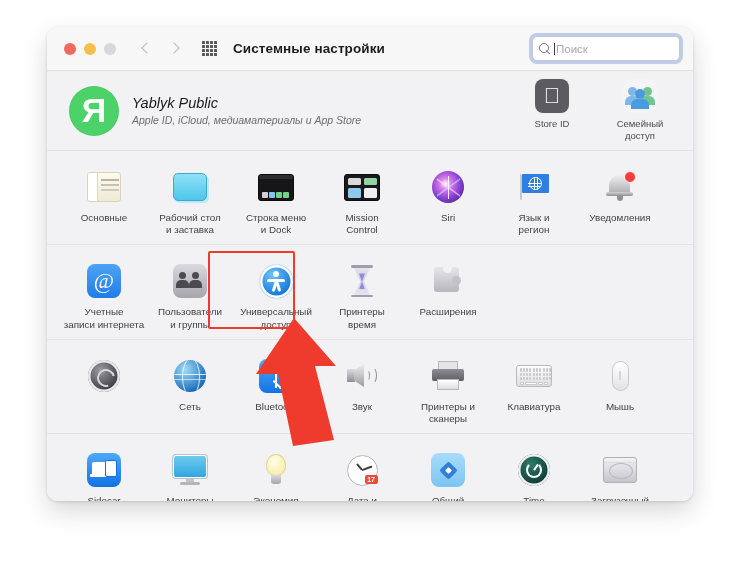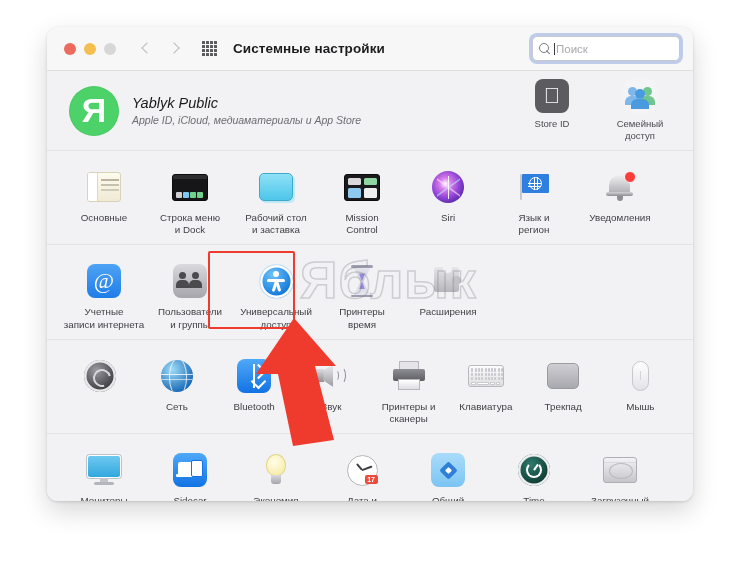--- a/index.html
+++ b/index.html
@@ -712,42 +712,42 @@
 
           <div class="cell">
             <div class="icon-box">
                 <div class="ic-general"></div>
               </div>
             <div class="cap">Основные</div>
           </div>
 
           <div class="cell">
             <div class="icon-box">
+                <div class="ic-desktop"></div>
+              </div>
+            <div class="cap">Рабочий стол
+и заставка</div>
+          </div>
+
+          <div class="cell">
+            <div class="icon-box">
               <div class="ic-dock">
                 <span class="bar"></span>
                 <span class="d" style="left:3px;  background:#cfcfd4;"></span>
                 <span class="d" style="left:10px; background:#7fc8f2;"></span>
                 <span class="d" style="left:17px; background:#6fd38c;"></span>
                 <span class="d" style="left:24px; background:#6fd38c;"></span>
               </div>
             </div>
             <div class="cap">Строка меню
 и Dock</div>
           </div>
 
           <div class="cell">
             <div class="icon-box">
-                <div class="ic-desktop"></div>
-              </div>
-            <div class="cap">Рабочий стол
-и заставка</div>
-          </div>
-
-          <div class="cell">
-            <div class="icon-box">
               <div class="ic-mission">
                 <span style="left:3px;  top:3px;  width:13px; height:7px;  background:#d8d8dd;"></span>
                 <span style="left:19px; top:3px;  width:13px; height:7px;  background:#8fd6a0;"></span>
                 <span style="left:3px;  top:13px; width:13px; height:10px; background:#8ec9ef;"></span>
                 <span style="left:19px; top:13px; width:13px; height:10px; background:#efefef;"></span>
               </div>
             </div>
             <div class="cap">Mission
 Control</div>
           </div>
@@ -946,64 +946,58 @@
                     <i class="k"></i>
                     <i class="k" style="flex:4"></i>
                     <i class="k"></i>
                     <i class="k"></i>
                   </div>
               </div>
             </div>
             <div class="cap">Клавиатура</div>
           </div>
 
-          <div class="cell">
-            <div class="icon-box">
-                <div class="ic-trackpad"></div>
-              </div>
-            <div class="cap">Трекпад</div>
-          </div>
 
           <div class="cell">
             <div class="icon-box">
                 <div class="ic-mouse"></div>
               </div>
             <div class="cap">Мышь</div>
           </div>
 
         </div>
       </div>
 
       <div class="section">
         <div class="row">
+
+          <div class="cell">
+            <div class="icon-box">
+              <div class="ic-sidecar">
+                  <span class="mac"></span>
+                  <span class="macbase"></span>
+                  <span class="ipad"></span>
+                </div>
+            </div>
+            <div class="cap">Sidecar</div>
+          </div>
 
           <div class="cell">
             <div class="icon-box">
               <div class="ic-monitor">
                   <span class="scr"></span>
                   <span class="neck"></span>
                   <span class="foot"></span>
                 </div>
             </div>
             <div class="cap">Мониторы</div>
           </div>
 
           <div class="cell">
             <div class="icon-box">
-              <div class="ic-sidecar">
-                  <span class="mac"></span>
-                  <span class="macbase"></span>
-                  <span class="ipad"></span>
-                </div>
-            </div>
-            <div class="cap">Sidecar</div>
-          </div>
-
-          <div class="cell">
-            <div class="icon-box">
               <div class="ic-bulb">
                   <span class="glass"></span>
                   <span class="base"></span>
                 </div>
             </div>
             <div class="cap">Экономия
 энергии</div>
           </div>
 
           <div class="cell">
@@ -1046,21 +1040,20 @@
             <div class="cap">Загрузочный
 диск</div>
           </div>
 
         </div>
       </div>
 
     </div>
   </div>
 
-  <div class="watermark">Яблык</div>
 
   <div class="highlight"></div>
 
   <svg class="arrow" viewBox="0 0 118 128">
     <polygon points="42,0 84,48 63,48 82,122 41,128 26,56 4,56" fill="#ef3b2d"></polygon>
   </svg>
 
 </div>
 
 </body></html>

